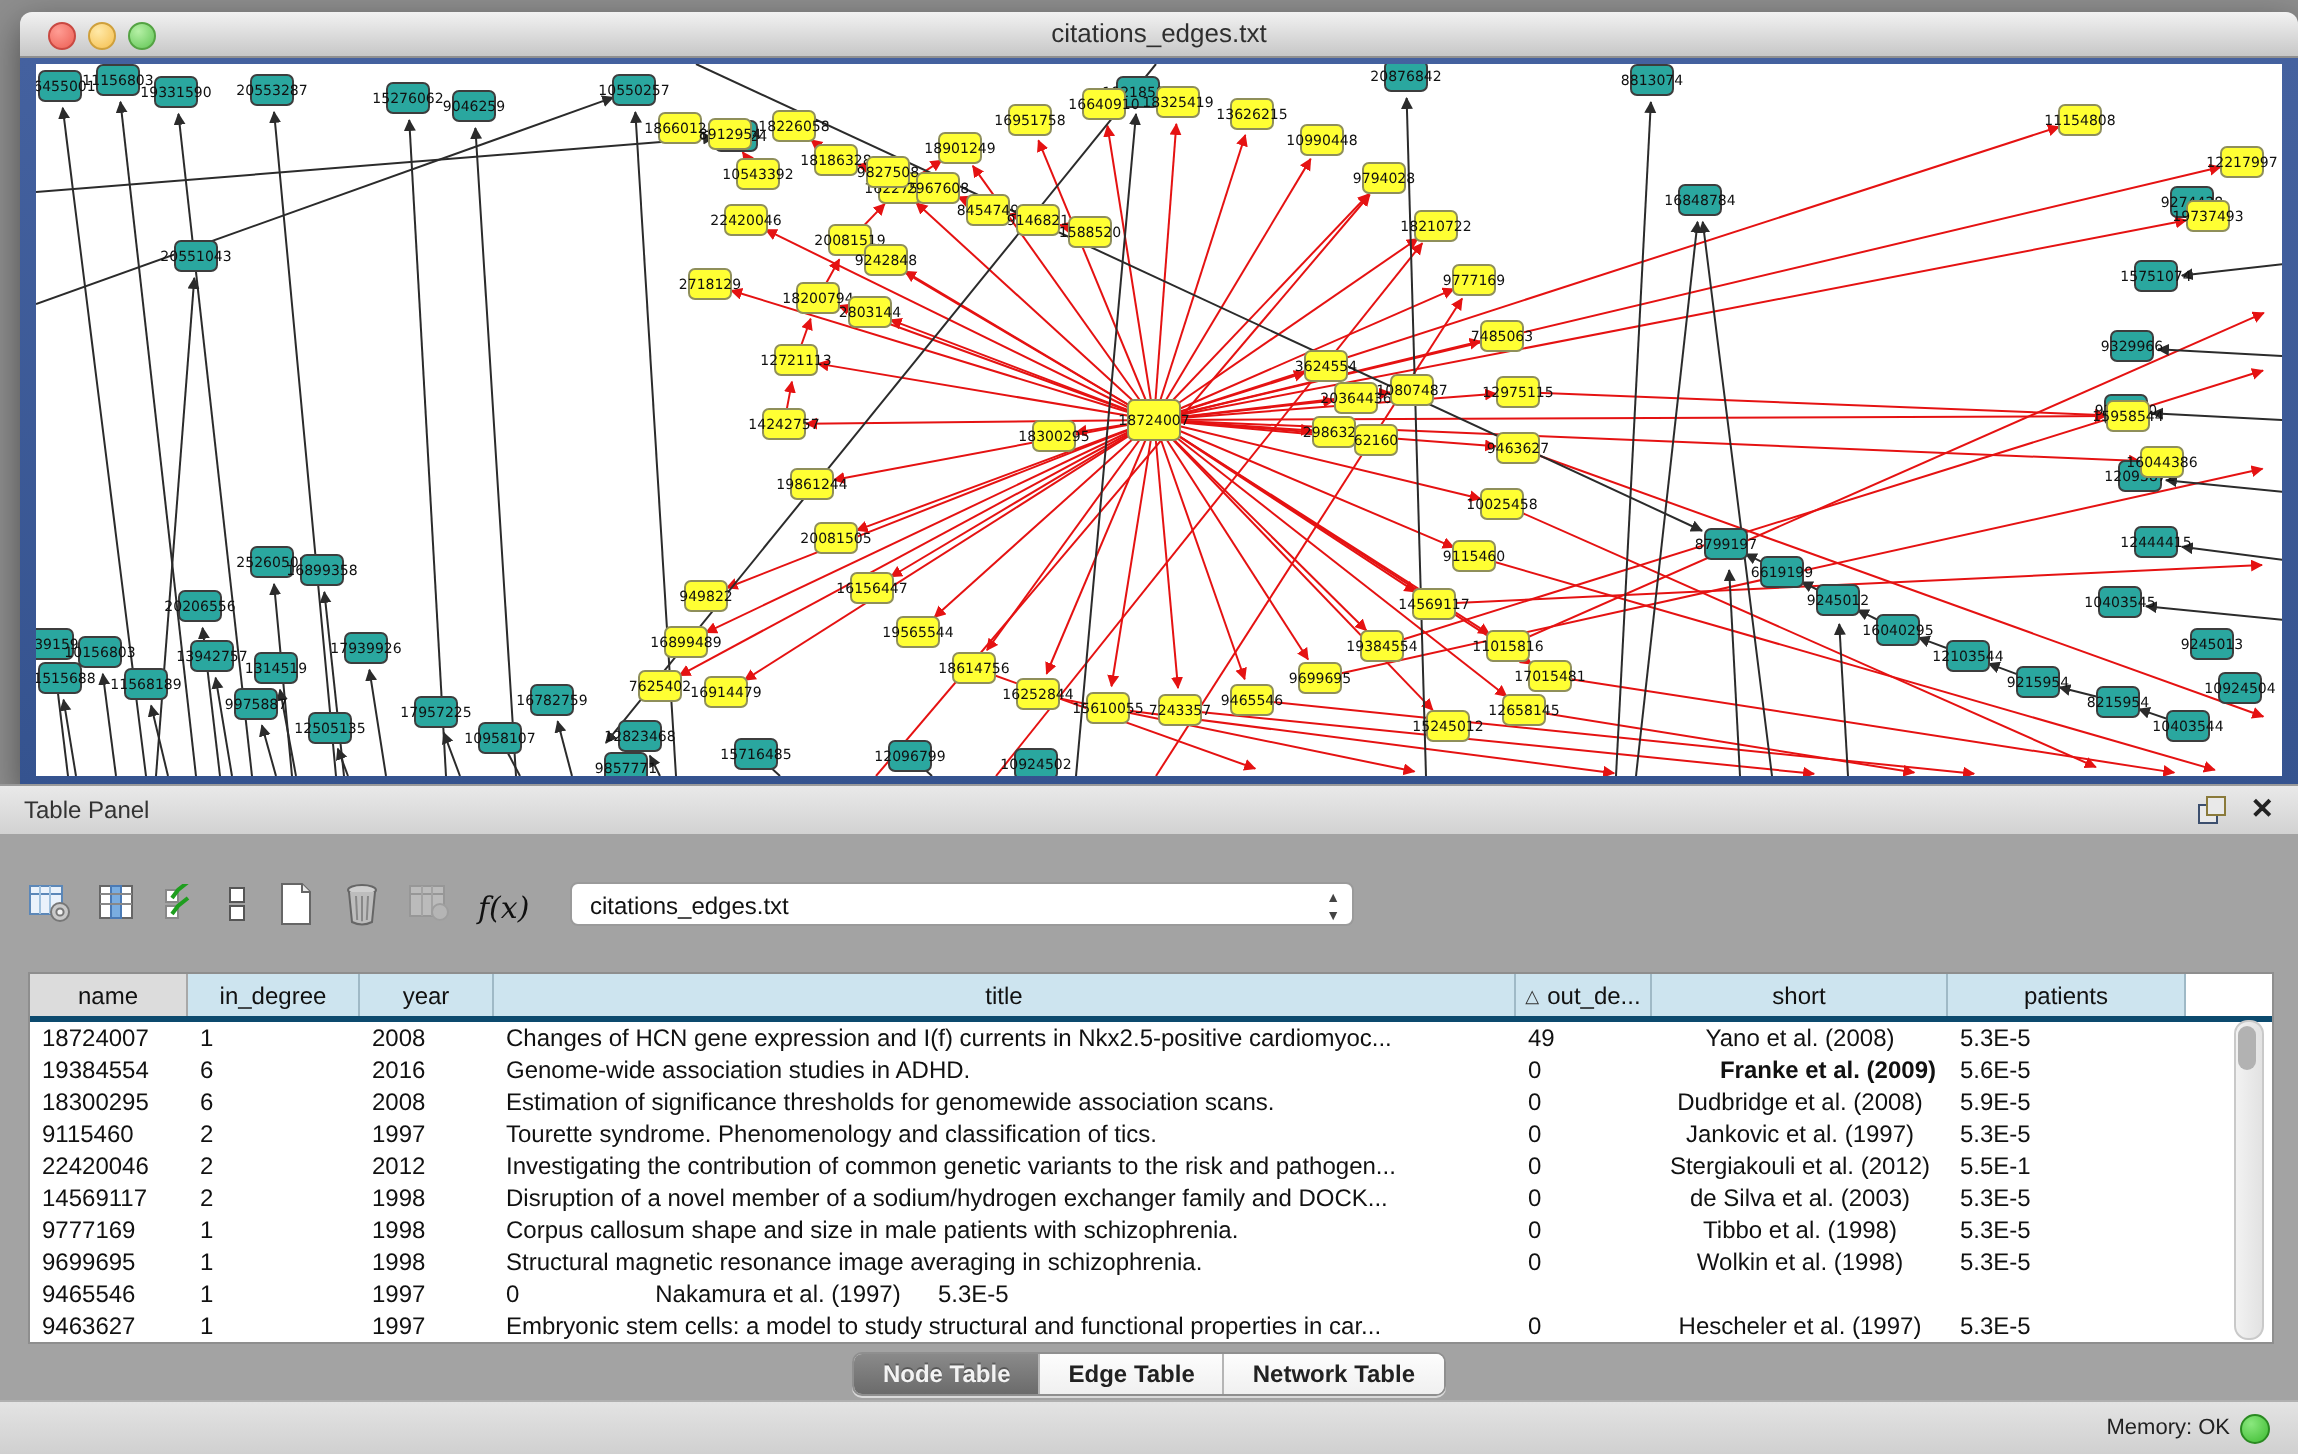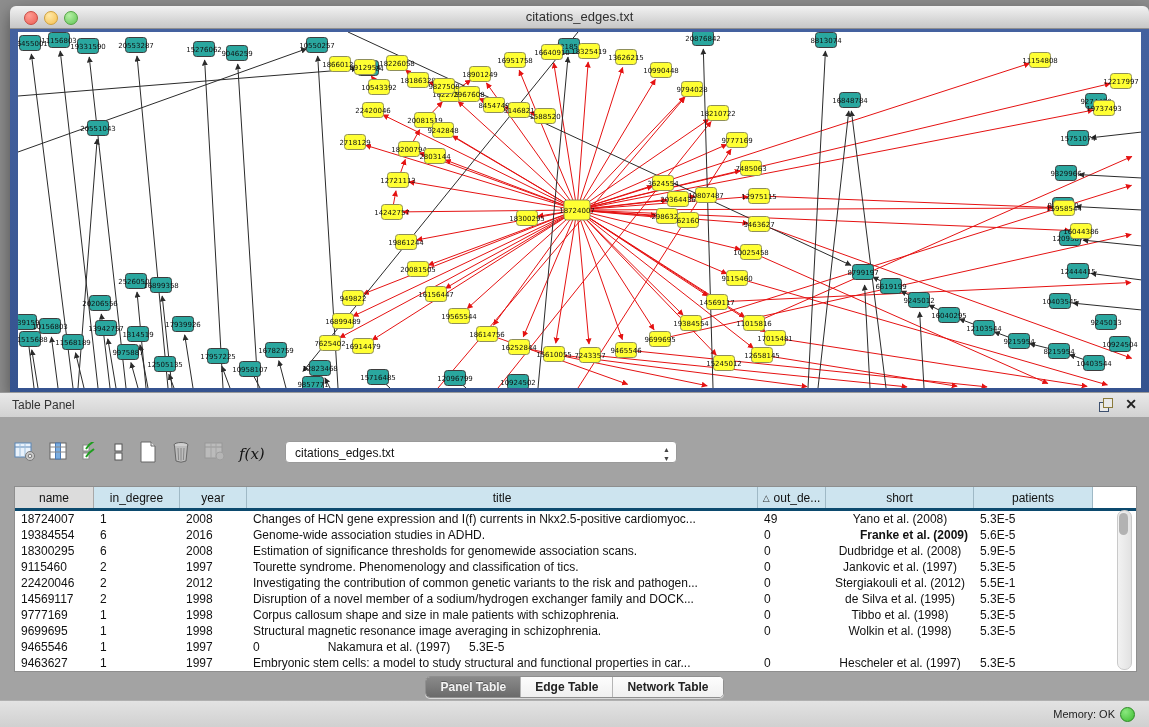--- a/index.html
+++ b/index.html
@@ -816,21 +816,21 @@
           <div class="tcell" style="width: 68px; text-align: left;">0</div>
           <div class="tcell" style="width: 148px; text-align: center;">Stergiakouli et al. (2012)</div>
           <div class="tcell" style="width: 119px; text-align: left;">5.5E-1</div>
         </div>
         <div class="trow">
           <div class="tcell" style="width: 79px; text-align: left;">14569117</div>
           <div class="tcell" style="width: 86px; text-align: left;">2</div>
           <div class="tcell" style="width: 67px; text-align: left;">1998</div>
           <div class="tcell" style="width: 511px; text-align: left;">Disruption of a novel member of a sodium/hydrogen exchanger family and DOCK...</div>
           <div class="tcell" style="width: 68px; text-align: left;">0</div>
-          <div class="tcell" style="width: 148px; text-align: center;">de Silva et al. (1995)</div>
+          <div class="tcell" style="width: 148px; text-align: center;">de Silva et al. (2003)</div>
           <div class="tcell" style="width: 119px; text-align: left;">5.3E-5</div>
         </div>
         <div class="trow">
           <div class="tcell" style="width: 79px; text-align: left;">9777169</div>
           <div class="tcell" style="width: 86px; text-align: left;">1</div>
           <div class="tcell" style="width: 67px; text-align: left;">1998</div>
           <div class="tcell" style="width: 511px; text-align: left;">Corpus callosum shape and size in male patients with schizophrenia.</div>
           <div class="tcell" style="width: 68px; text-align: left;">0</div>
           <div class="tcell" style="width: 148px; text-align: center;">Tibbo et al. (1998)</div>
           <div class="tcell" style="width: 119px; text-align: left;">5.3E-5</div>
@@ -862,21 +862,21 @@
           <div class="tcell" style="width: 119px; text-align: left;">5.3E-5</div>
         </div>
       </div>
     <div id="vscroll">
         <div id="vthumb"></div>
       </div>
   </div>
 
   <div id="tabbar">
     <div id="segmented">
-        <div class="seg sel">Panel Table</div>
+        <div class="seg sel">Node Table</div>
         <div class="seg">Edge Table</div>
         <div class="seg">Network Table</div>
       </div>
   </div>
 
   <div id="statusbar">
     <span id="mem-label">Memory: OK</span>
     <span id="mem-dot"></span>
   </div>
 </div>

